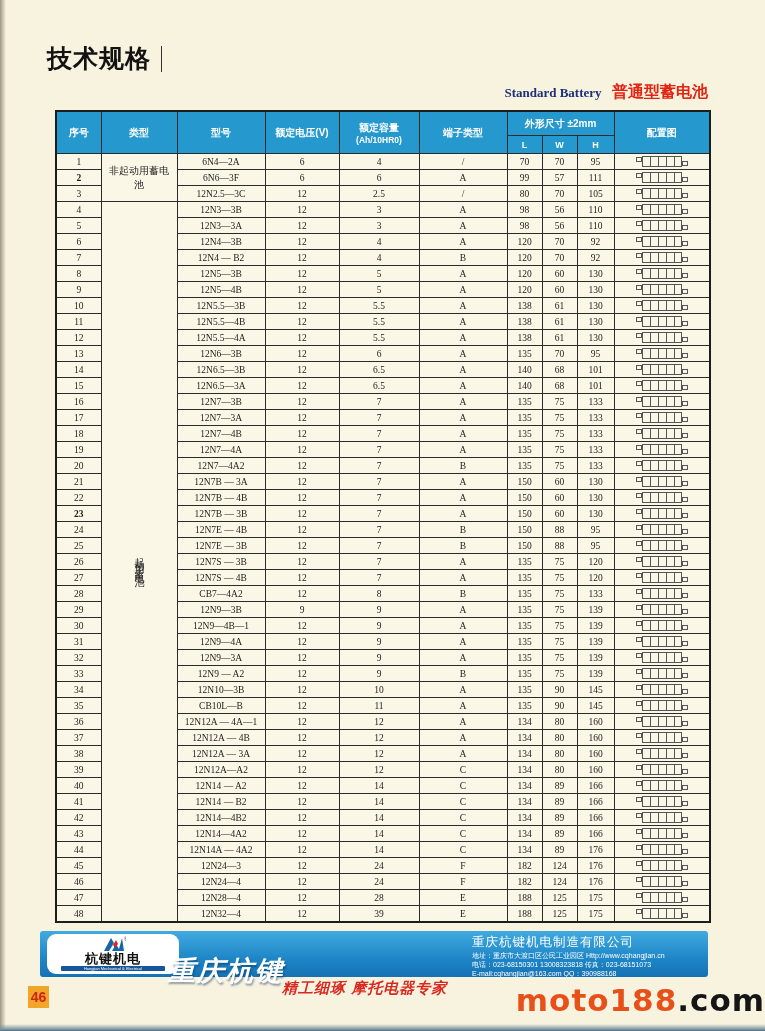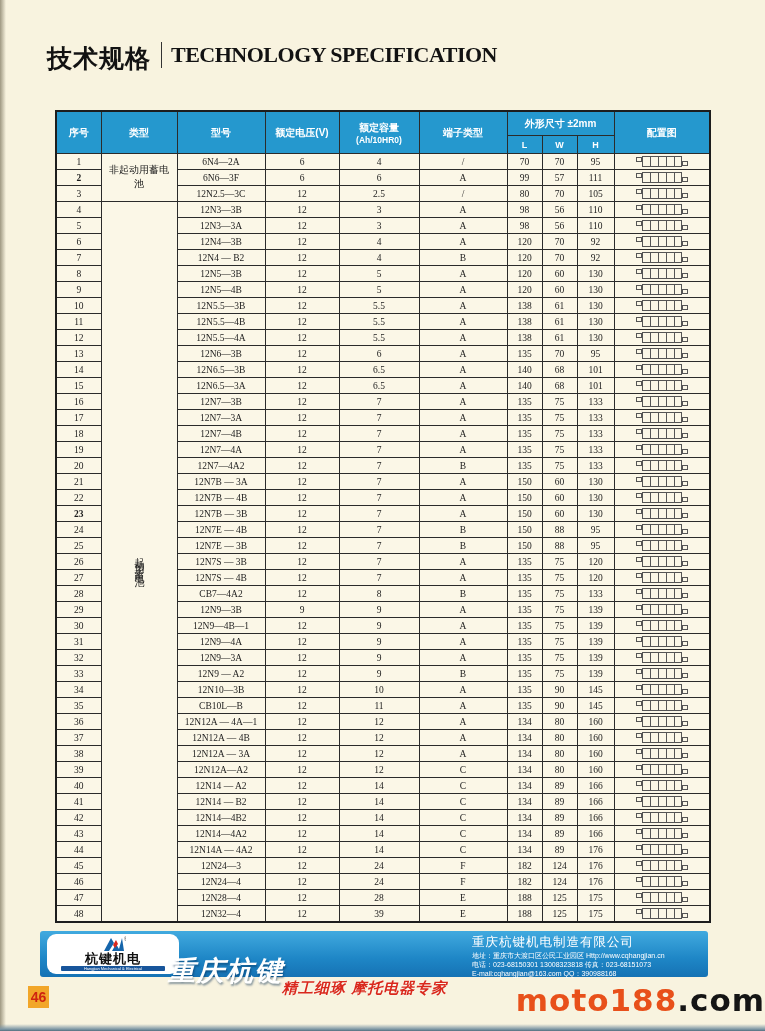--- a/index.html
+++ b/index.html
@@ -8,21 +8,21 @@
     background:#f8f3df; overflow:hidden;
     font-family:"Liberation Sans", sans-serif;
   }
   
   .edge-left { position:absolute; left:0; top:0; bottom:0; width:6px;
     background:linear-gradient(90deg, rgba(70,62,38,.5), rgba(70,62,38,0)); z-index:9;}
   .edge-bottom { position:absolute; left:0; right:0; bottom:0; height:7px;
     background:linear-gradient(180deg, rgba(0,0,0,0), #7d96a4 75%, #54707f); z-index:9;}
 
   
-  .title-row { position:absolute; left:47px; top:42px; display:flex; }
+  .title-row { position:absolute; left:47px; top:42px; display:flex; align-items:center; }
   .title-zh { font-size:25px; font-weight:bold; color:#121212; letter-spacing:1px;
     font-family:"Liberation Sans", sans-serif; }
   .title-divider { width:1px; height:26px; background:#333; margin:0 9px 0 10px; }
   .title-en { font-size:22px; font-weight:bold; color:#121212;
     font-family:"Liberation Serif", serif; letter-spacing:-0.5px; }
 
   .subtitle { position:absolute; top:82px; right:57px; white-space:nowrap; }
   .subtitle-en { color:#1c2f7c; font-weight:bold; font-size:13px;
     font-family:"Liberation Serif", serif; }
   .subtitle-zh { color:#e42412; font-weight:bold; font-size:16px; margin-left:6px;
@@ -37,21 +37,21 @@
   .spec-table { border:2px solid #1d1d1d; }
   .spec-table thead th {
     background:#2598ce; color:#ffffff; font-weight:bold; font-size:10px;
     font-family:"Liberation Sans", sans-serif; }
   .spec-table thead tr.h1 th { height:23px; }
   .spec-table thead tr.h2 th { height:17px; font-size:9px; }
   .cap2 { font-size:8.5px; font-weight:bold; }
   .spec-table tbody td {
     background:#fbf7e7; color:#1c1c1c; font-size:9.5px; height:15px;
     font-family:"Liberation Serif", serif; }
-  .spec-table tbody td.type-cell-h { font-family:Liberation Mono, monospace;
+  .spec-table tbody td.type-cell-h { font-family:Liberation Sans, sans-serif;
     font-size:10px; line-height:1.35; padding:0 5px; }
   .spec-table tbody td.type-cell-v div {
     writing-mode:vertical-lr; text-orientation:upright; display:inline-block;
     font-family:"Liberation Sans", sans-serif; font-size:10px; letter-spacing:4px; }
   .spec-table tbody tr.em td.no-cell { font-weight:bold; }
   .diagram-cell svg { display:block; margin:0 auto; }
 
   
   .footer-banner { position:absolute; left:40px; top:931px; width:668px; height:46px;
     background:linear-gradient(180deg,#41aadf 0%, #1e86c6 60%, #1572b4 100%);
@@ -85,23 +85,26 @@
 </style>
 </head>
 <body>
 
 <div class="page">
   <div class="edge-left"></div>
 
   <div class="title-row">
     <span class="title-zh">技术规格</span>
     <span class="title-divider"></span>
-    <span class="title-en">TECHNOLOGY SPECIFICATION</span>
   </div>
 
+  <div class="subtitle">
+    <span class="subtitle-en">Standard Battery</span>
+    <span class="subtitle-zh">普通型蓄电池</span>
+  </div>
 
   <table class="spec-table">
     <colgroup>
       <col style="width:45px">
         <col style="width:76px">
         <col style="width:88px">
       <col style="width:74px">
         <col style="width:80px">
         <col style="width:88px">
       <col style="width:35px">

